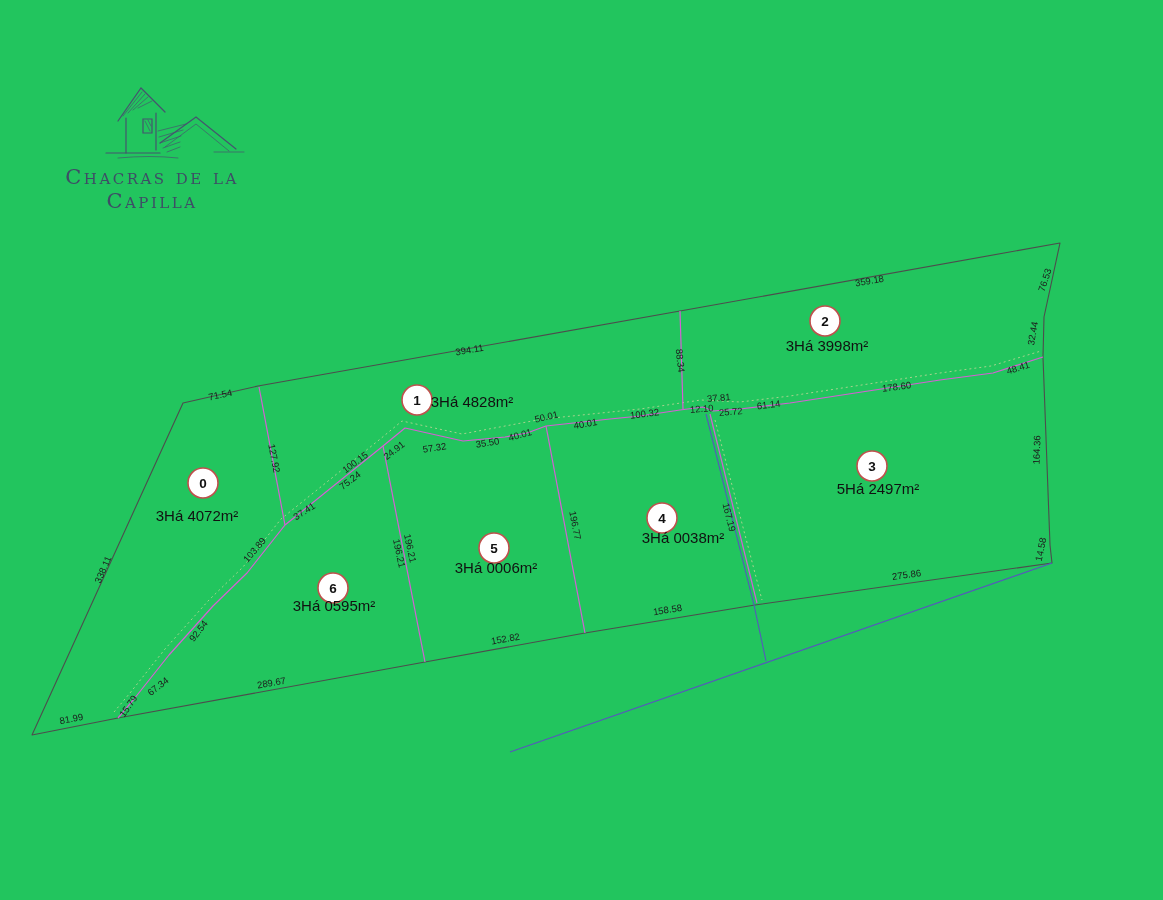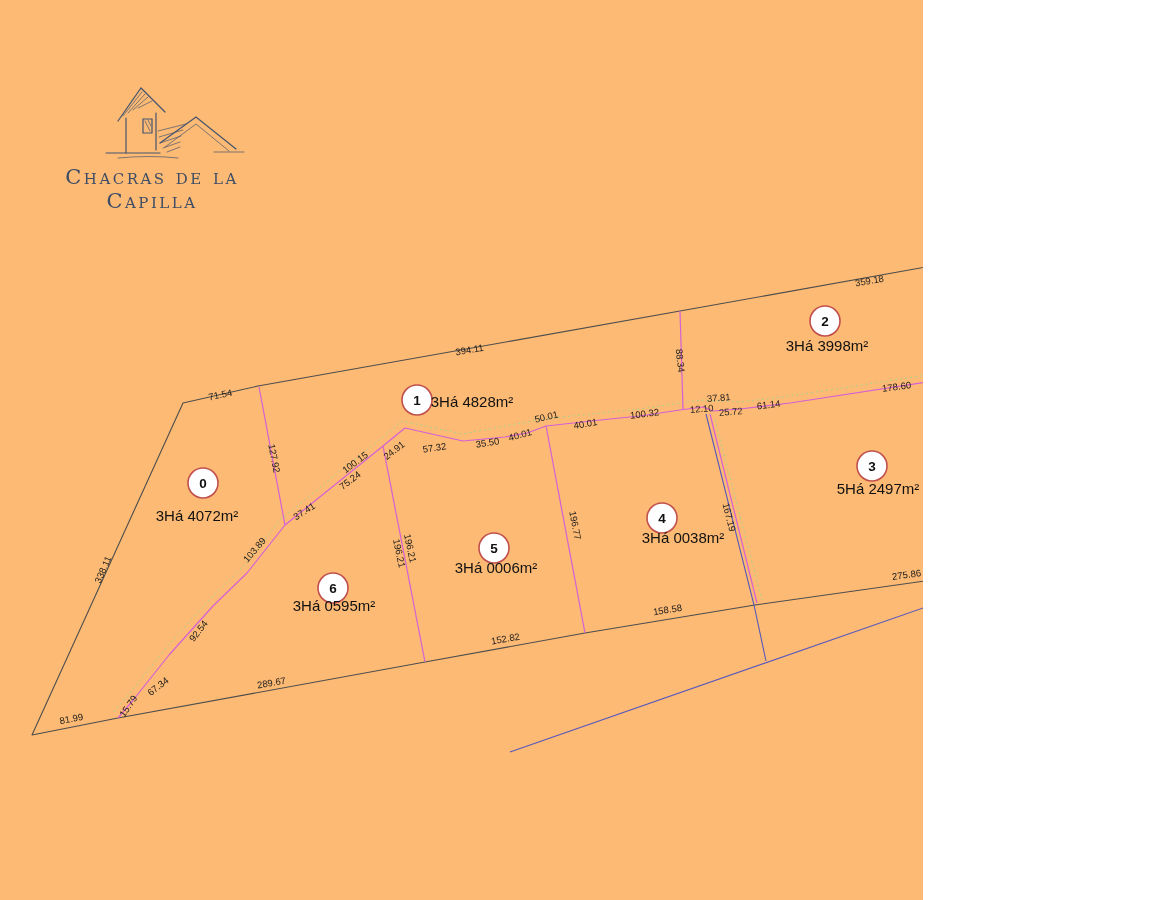--- a/index.html
+++ b/index.html
@@ -1,16 +1,16 @@
 <!DOCTYPE html>
 <html><head>
 <meta charset="utf-8">
 <style>
   html,body{margin:0;padding:0;background:#ffffff;}
-  .page{position:relative;width:923px;height:900px;background:#fdba74;overflow:hidden;
+  .page{position:relative;width:1163px;height:900px;background:#22c55e;overflow:hidden;
         font-family:"Liberation Sans",sans-serif;}
   svg{display:block;}
   .logo-text{font-family:"DejaVu Serif","Liberation Serif",serif;font-variant:small-caps;
              letter-spacing:2.5px;fill:#3e4d66;font-size:21px;}
   .dim{font-family:"Liberation Sans",sans-serif;font-size:9.5px;fill:#1c1c1c;text-anchor:middle;}
   .lot-num{font-family:"Liberation Sans",sans-serif;font-size:13.5px;font-weight:bold;
            fill:#111;text-anchor:middle;}
   .lot-area{font-family:"Liberation Sans",sans-serif;font-size:15px;fill:#111;text-anchor:middle;}
   .boundary{fill:none;stroke:#4d4d4d;stroke-width:1.1;stroke-linejoin:round;}
   .divider{fill:none;stroke:#d560d5;stroke-width:1.2;stroke-linejoin:round;}

